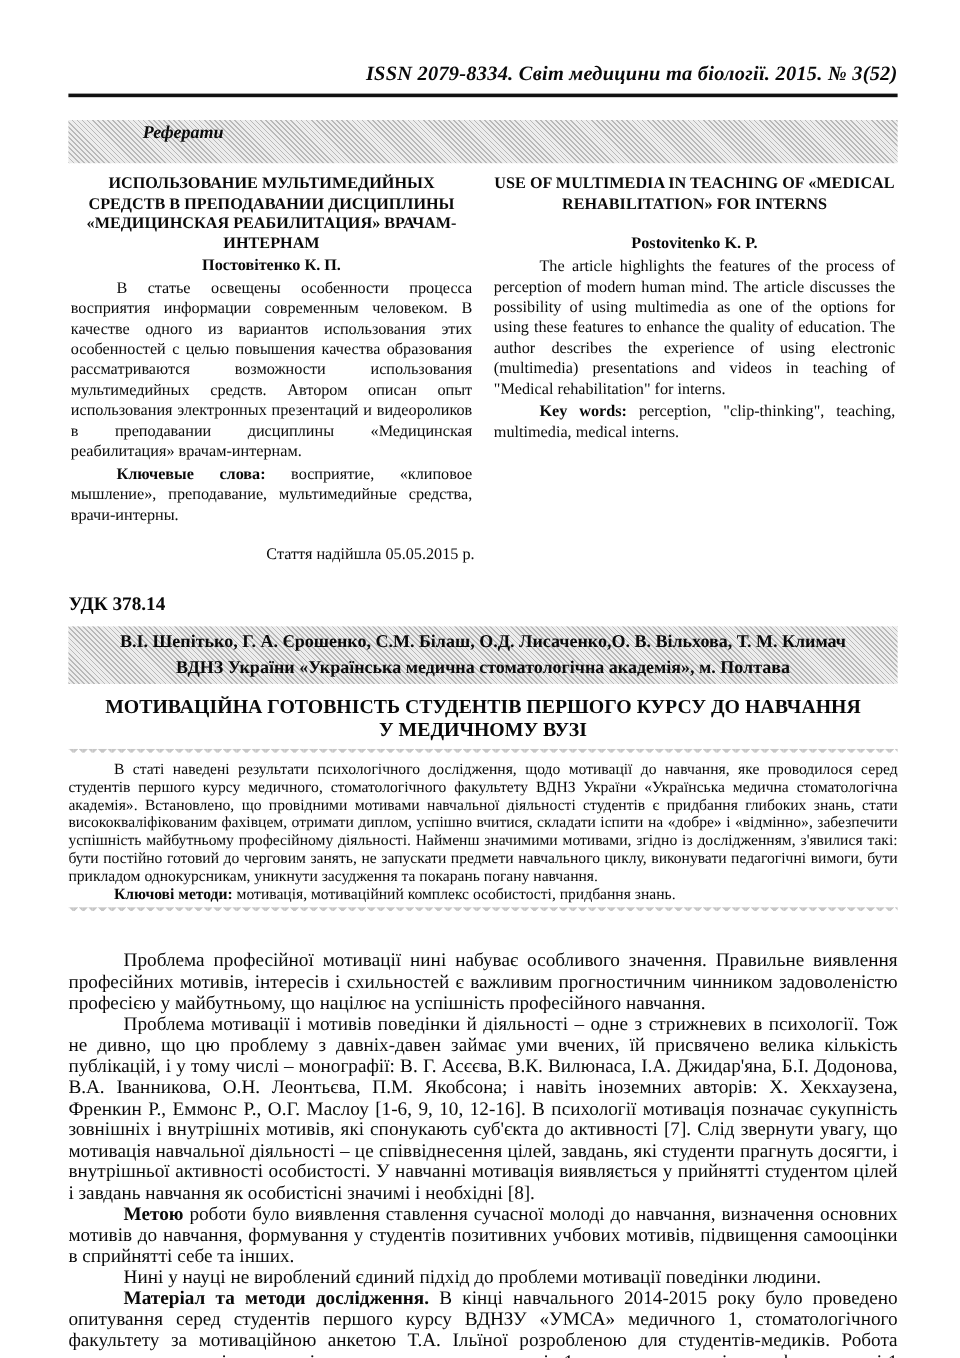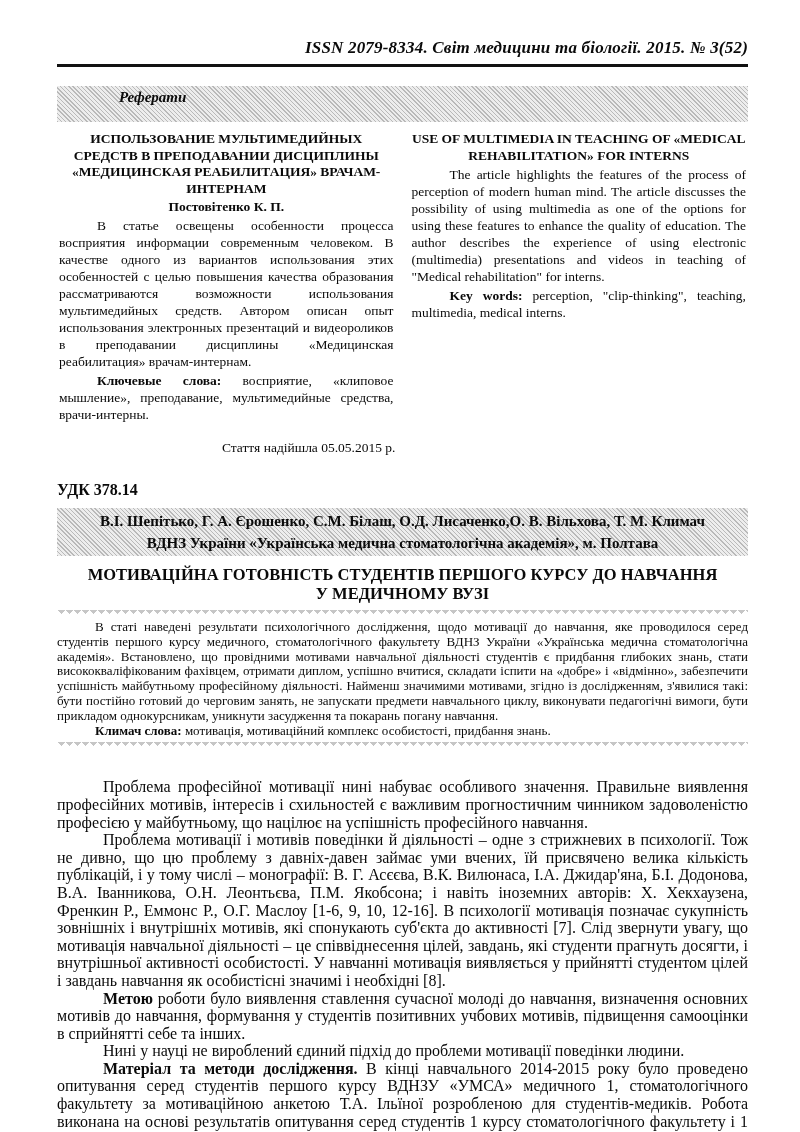--- a/index.html
+++ b/index.html
@@ -15,20 +15,21 @@
     overflow:hidden;
     outline:1px solid #cfcfcf;
   }
   
   .journal-line{
     text-align:right;
     font-size:17px;
     font-weight:bold;
     font-style:italic;
     letter-spacing:.2px;
+    margin-top:14px;
   }
   .header-rule{
     margin-top:6px;
     height:3px;
     background:#111;
   }
   
   .hatch{
     background:repeating-linear-gradient(45deg,#b9b9b9 0,#b9b9b9 1px,#ededed 1px,#ededed 3px);
   }
@@ -140,39 +141,40 @@
   <div class="columns">
     <div class="col">
       <div class="col-title">ИСПОЛЬЗОВАНИЕ МУЛЬТИМЕДИЙНЫХ СРЕДСТВ В ПРЕПОДАВАНИИ ДИСЦИПЛИНЫ «МЕДИЦИНСКАЯ РЕАБИЛИТАЦИЯ» ВРАЧАМ-ИНТЕРНАМ</div>
       <div class="col-author">Постовітенко К. П.</div>
       <p class="indent">В статье освещены особенности процесса восприятия информации современным человеком. В качестве одного из вариантов использования этих особенностей с целью повышения качества образования рассматриваются возможности использования мультимедийных средств. Автором описан опыт использования электронных презентаций и видеороликов в преподавании дисциплины «Медицинская реабилитация» врачам-интернам.</p>
       <p class="indent"><b>Ключевые слова:</b><span> восприятие, «клиповое мышление», преподавание, мультимедийные средства, врачи-интерны.</span></p>
       <div class="received">Стаття надійшла 05.05.2015 р.</div>
     </div>
     <div class="col">
       <div class="col-title">USE OF MULTIMEDIA IN TEACHING OF «MEDICAL REHABILITATION» FOR INTERNS</div>
+      <div class="col-author en">Postovitenko K. P.</div>
       <p class="indent">The article highlights the features of the process of perception of modern human mind. The article discusses the possibility of using multimedia as one of the options for using these features to enhance the quality of education. The author describes the experience of using electronic (multimedia) presentations and videos in teaching of "Medical rehabilitation" for interns.</p>
       <p class="indent"><b>Key words:</b><span> perception, "clip-thinking", teaching, multimedia, medical interns.</span></p>
     </div>
   </div>
 
   <div class="udc">УДК 378.14</div>
 
   <div class="authors-block hatch">
     <div>В.І. Шепітько, Г. А. Єрошенко, С.М. Білаш, О.Д. Лисаченко,О. В. Вільхова, Т. М. Климач</div>
     <div>ВДНЗ України «Українська медична стоматологічна академія», м. Полтава</div>
   </div>
 
   <div class="article-title">МОТИВАЦІЙНА ГОТОВНІСТЬ СТУДЕНТІВ ПЕРШОГО КУРСУ ДО НАВЧАННЯ У МЕДИЧНОМУ ВУЗІ</div>
 
   <div class="zigzag"></div>
 
   <div class="abstract">
     <p class="indent">В статі наведені результати психологічного дослідження, щодо мотивації до навчання, яке проводилося серед студентів першого курсу медичного, стоматологічного факультету ВДНЗ України «Українська медична стоматологічна академія». Встановлено, що провідними мотивами навчальної діяльності студентів є придбання глибоких знань, стати висококваліфікованим фахівцем, отримати диплом, успішно вчитися, складати іспити на «добре» і «відмінно», забезпечити успішність майбутньому професійному діяльності. Найменш значимими мотивами, згідно із дослідженням, з'явилися такі: бути постійно готовий до черговим занять, не запускати предмети навчального циклу, виконувати педагогічні вимоги, бути прикладом однокурсникам, уникнути засудження та покарань погану навчання.</p>
-    <p class="indent"><b>Климач слова:</b><span> мотивація, мотиваційний комплекс особистості, придбання знань.</span></p>
+    <p class="indent"><b>Ключові методи:</b><span> мотивація, мотиваційний комплекс особистості, придбання знань.</span></p>
   </div>
 
   <div class="zigzag bottom"></div>
 
   <div class="body-text">
     <p><b></b><span>Проблема професійної мотивації нині набуває особливого значення. Правильне виявлення професійних мотивів, інтересів і схильностей є важливим прогностичним чинником задоволеністю професією у майбутньому, що націлює на успішність професійного навчання.</span></p>
     <p><b></b><span>Проблема мотивації і мотивів поведінки й діяльності – одне з стрижневих в психології. Тож не дивно, що цю проблему з давніх-давен займає уми вчених, їй присвячено велика кількість публікацій, і у тому числі – монографії: В. Г. Асєєва, В.К. Вилюнаса, І.А. Джидар'яна, Б.І. Додонова, В.А. Іванникова, О.Н. Леонтьєва, П.М. Якобсона; і навіть іноземних авторів: Х. Хекхаузена, Френкин Р., Еммонс Р., О.Г. Маслоу [1-6, 9, 10, 12-16]. В психології мотивація позначає сукупність зовнішніх і внутрішніх мотивів, які спонукають суб'єкта до активності [7]. Слід звернути увагу, що мотивація навчальної діяльності – це співвіднесення цілей, завдань, які студенти прагнуть досягти, і внутрішньої активності особистості. У навчанні мотивація виявляється у прийнятті студентом цілей і завдань навчання як особистісні значимі і необхідні [8].</span></p>
     <p><b>Метою</b><span> роботи було виявлення ставлення сучасної молоді до навчання, визначення основних мотивів до навчання, формування у студентів позитивних учбових мотивів, підвищення самооцінки в сприйнятті себе та інших.</span></p>
     <p><b></b><span>Нині у науці не вироблений єдиний підхід до проблеми мотивації поведінки людини.</span></p>
     <p><b>Матеріал та методи дослідження.</b><span> В кінці навчального 2014-2015 року було проведено опитування серед студентів першого курсу ВДНЗУ «УМСА» медичного 1, стоматологічного факультету за мотиваційною анкетою Т.А. Ільїної розробленою для студентів-медиків. Робота виконана на основі результатів опитування серед студентів 1 курсу стоматологічного факультету і 1 курсу медичного факультету № 1. Було опитано 351 студент ВДНЗУ «УМСА». Вік студентів 17-22 роки. Медичний факультет – 171 осіб, стоматологічний -180 осіб (рис.1).</span></p>

